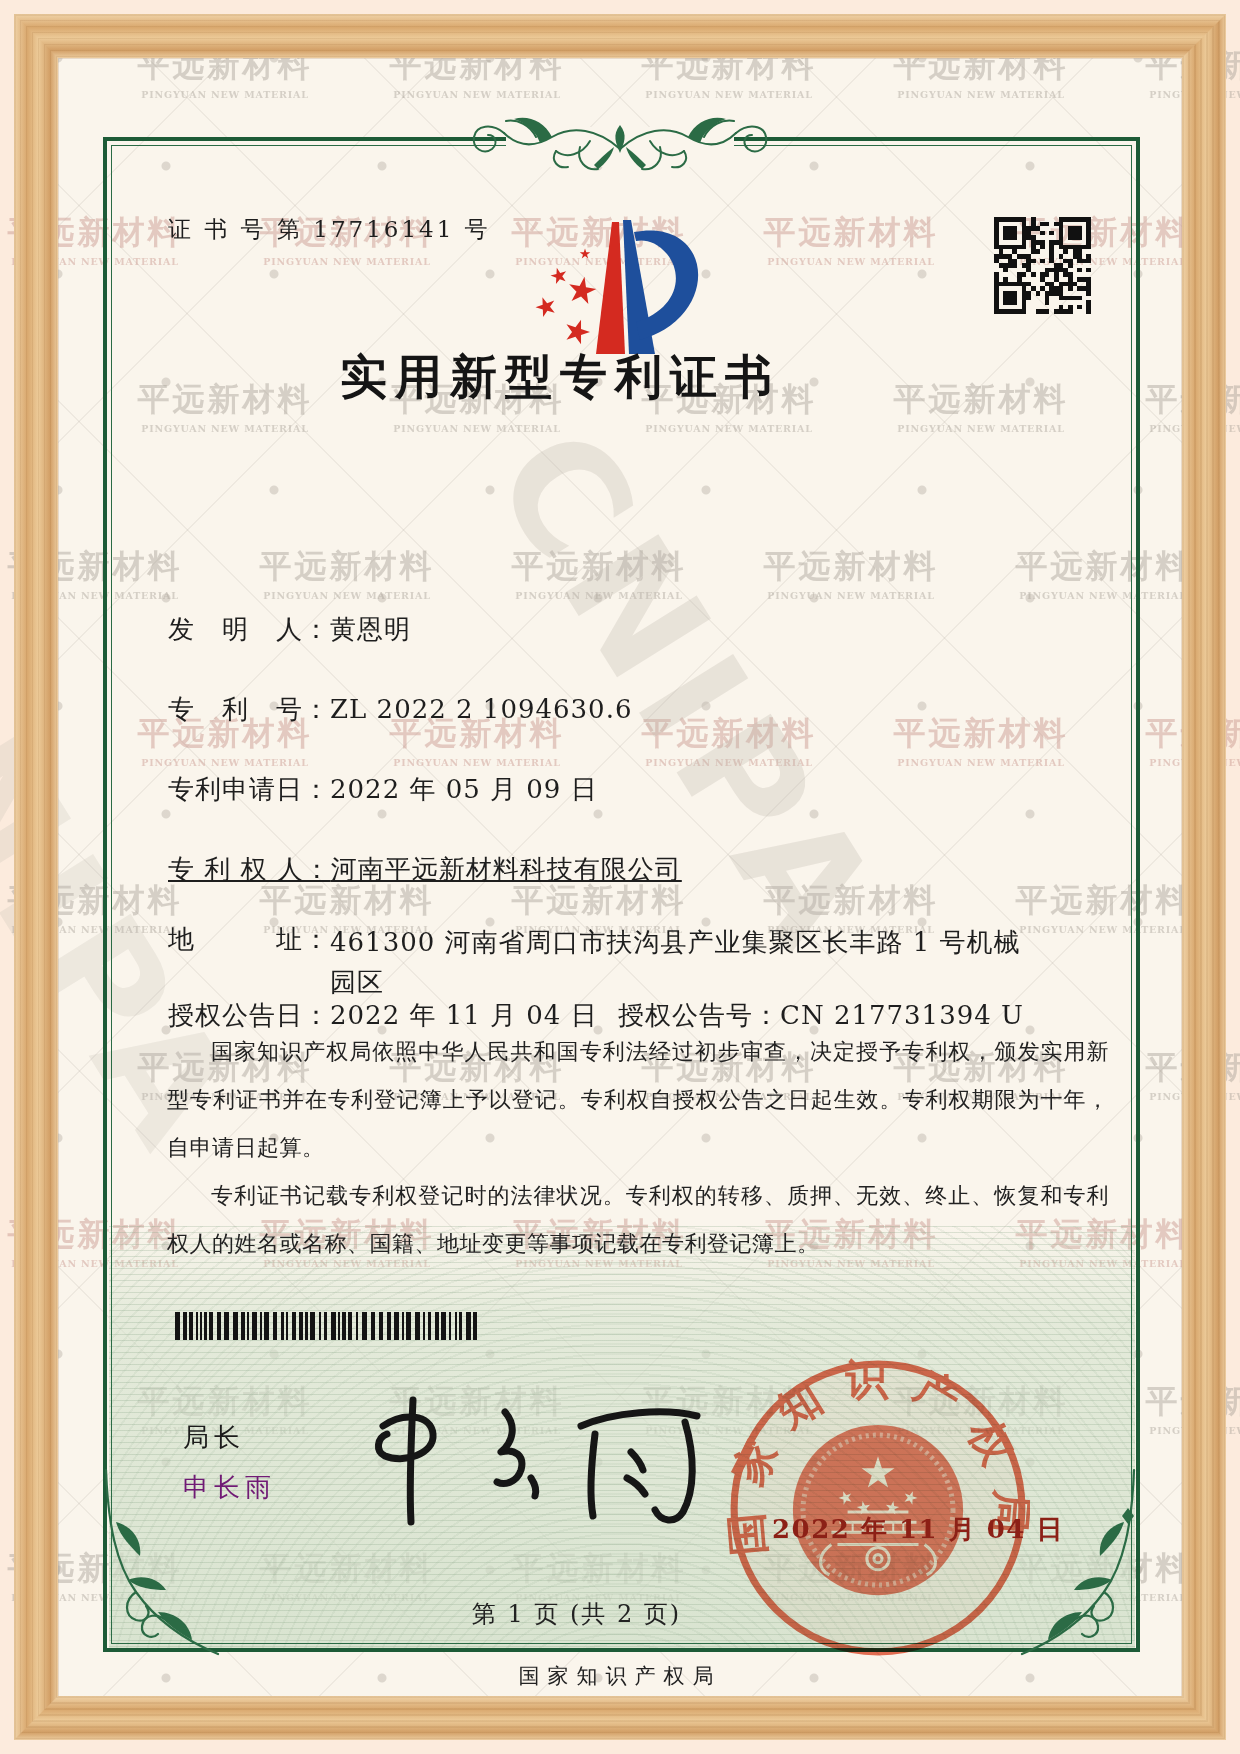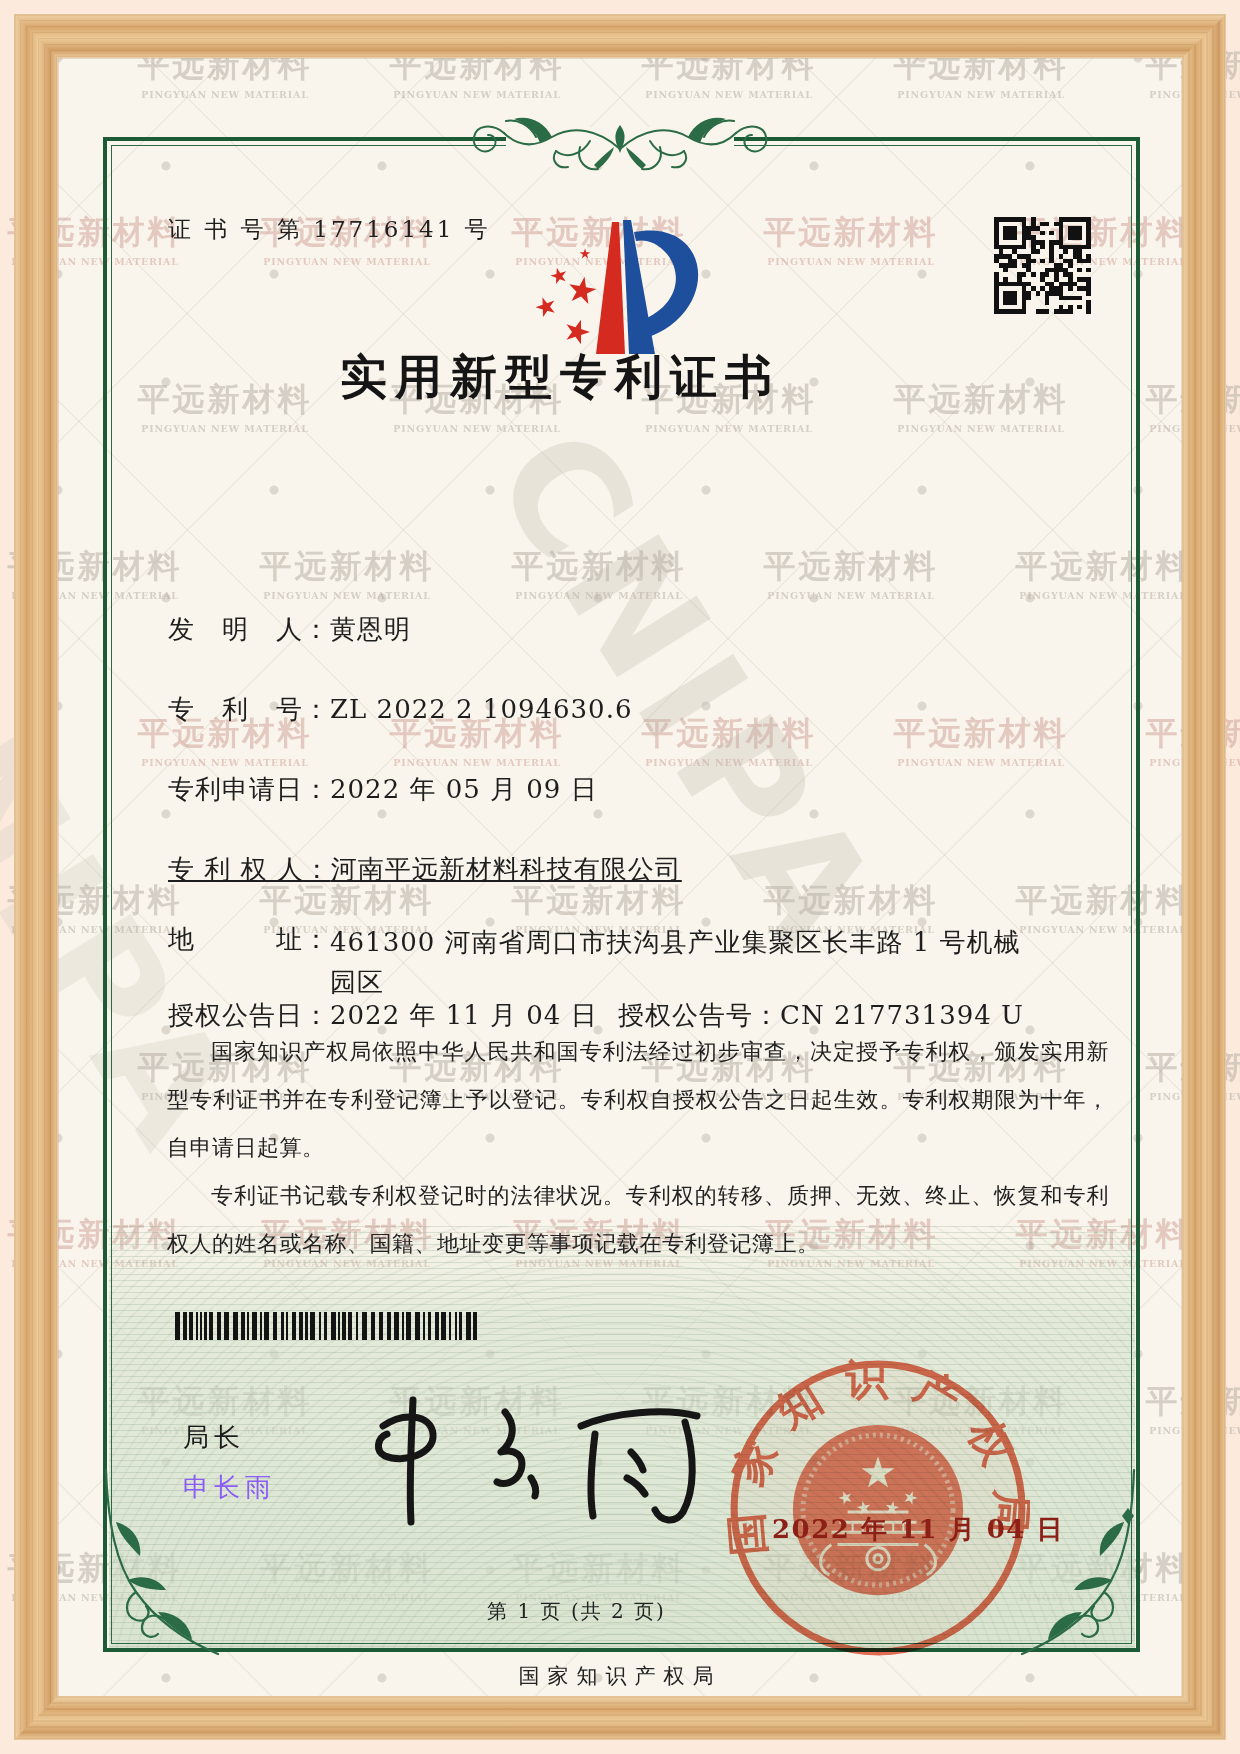--- a/index.html
+++ b/index.html
@@ -71,28 +71,28 @@
   #row-addr .val{width:695px;line-height:40px;}
   #row-6{top:998px;} #row-7{top:998px;left:618px;}
   #paragraphs{position:absolute;left:167px;top:1028px;width:942px;}
   #paragraphs p{
     margin:0;font-size:22px;line-height:48px;color:#222;
     text-indent:2em;text-align:justify;letter-spacing:.5px;
   }
   #barcode{position:absolute;left:175px;top:1312px;width:325px;height:28px;font-size:0;white-space:nowrap;}
   #barcode span{display:inline-block;height:100%;background:#131313;vertical-align:top;}
   #signer-title{position:absolute;left:183px;top:1420px;font-size:26px;letter-spacing:5px;color:#1b1b1b;}
-  #signer-name{position:absolute;left:183px;top:1470px;font-size:26px;letter-spacing:5px;color:#8b5cf6;}
+  #signer-name{position:absolute;left:183px;top:1470px;font-size:26px;letter-spacing:5px;color:#701a75;}
   #signature{position:absolute;left:345px;top:1382px;}
   #seal{position:absolute;left:726px;top:1356px;mix-blend-mode:multiply;opacity:.93;}
   #seal-date{
     position:absolute;left:772px;top:1512px;font-size:26px;font-weight:600;
     color:#8c2016;letter-spacing:1.5px;white-space:pre;
   }
-  #page-no{position:absolute;left:103px;top:1598px;width:947px;text-align:center;font-size:20px;letter-spacing:2px;color:#222;}
+  #page-no{position:absolute;left:103px;top:1598px;width:947px;text-align:center;font-size:24px;letter-spacing:2px;color:#222;}
   #cont-note{position:absolute;left:0;top:1662px;width:1240px;text-align:center;font-size:21px;letter-spacing:8px;color:#222;}
   
   .wood{position:absolute;}
   #wood-left,#wood-right{top:14px;width:44px;height:1726px;
     background-image:
       repeating-linear-gradient(90deg, rgba(146,95,43,.13) 0 1.5px, rgba(0,0,0,0) 1.5px 6px),
       linear-gradient(90deg,#f0d3a8,#d9a86e 30%,#ecca98 55%,#d29f66 82%,#eccc9f);}
   #wood-left{left:14px;} #wood-right{left:1182px;}
   #wood-top,#wood-bottom{left:14px;width:1212px;height:44px;
     background-image:

